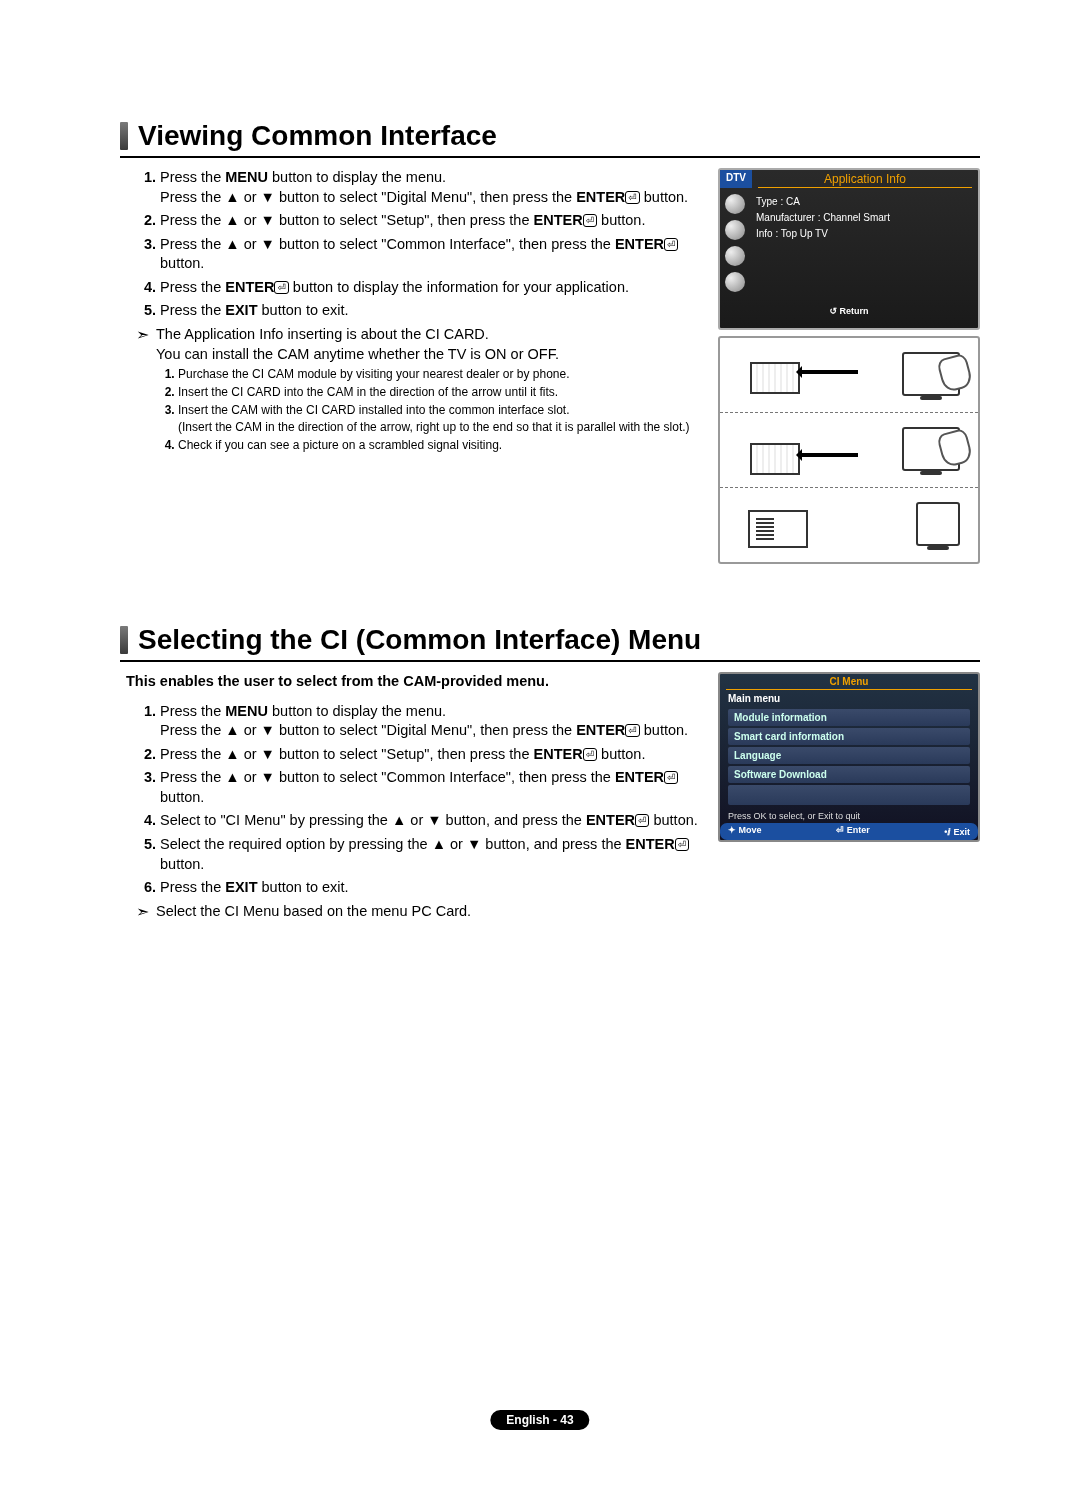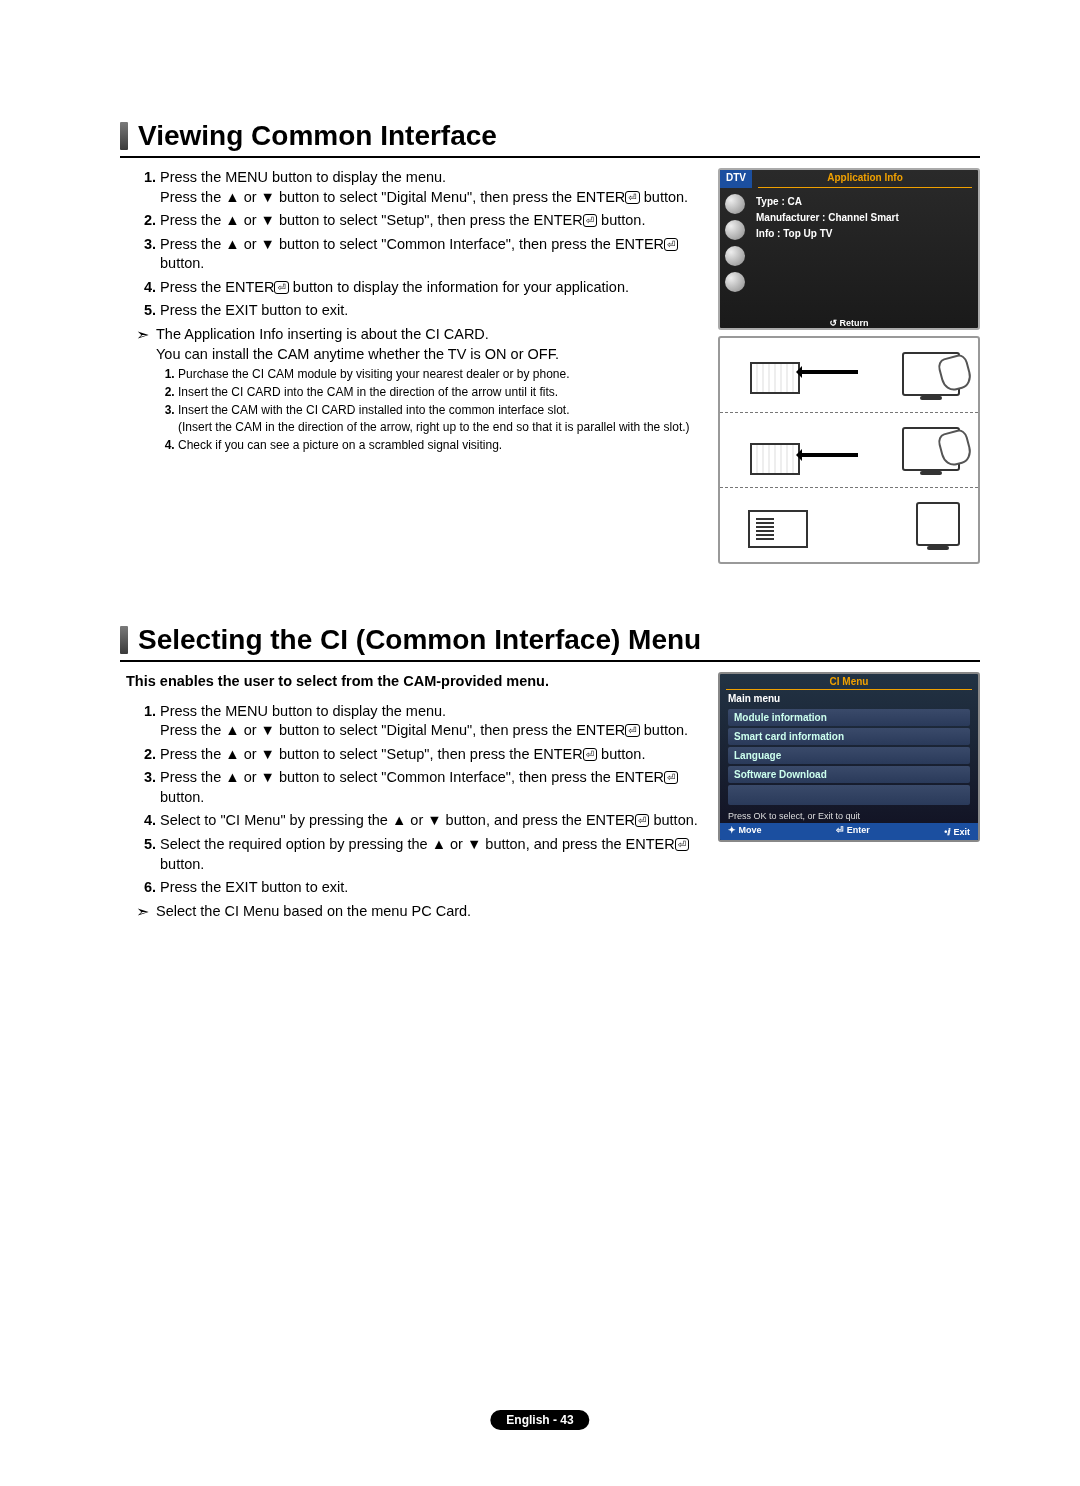--- a/index.html
+++ b/index.html
@@ -92,21 +92,21 @@
   }
   .sub-steps {
     list-style: decimal;
     padding-left: 58px;
     margin: 2px 0 0 0;
     font-size: 12px;
     line-height: 1.35;
   }
   .sub-steps li { font-weight: bold; margin-bottom: 2px; }
   .sub-steps li span { font-weight: normal; }
-  b { font-weight: normal; }
+  b { font-weight: bold; }
 
   
   .dtv-box {
     border: 2px solid #aaa;
     width: 258px;
     height: 158px;
     background: linear-gradient(#2a2a2a,#1a1a1a);
     color:#fff;
     font-size:10px;
     position: relative;
@@ -121,42 +121,42 @@
     background:#1b4fa0;
     color:#fff;
     font-weight:bold;
     padding:2px 6px;
     font-size:10px;
   }
   .dtv-app {
     flex:1;
     text-align:center;
     color:#f0a000;
-    font-weight:bold;
+    font-weight:normal;
     padding-top:2px;
     border-bottom:1px solid #f0a000;
     margin:0 6px;
-    font-size:10px;
+    font-size:12px;
   }
   .dtv-body { display:flex; height:120px; }
   .dtv-icons {
     width:30px;
     display:flex;
     flex-direction:column;
     align-items:center;
     gap:6px;
     padding-top:6px;
   }
   .dtv-icon {
     width:20px;height:20px;border-radius:50%;
     background:radial-gradient(circle at 30% 30%, #eee, #888);
   }
-  .dtv-lines { padding:6px 6px; color:#fff; font-weight:bold; font-size:10px; line-height:1.6;}
+  .dtv-lines { padding:6px 6px; color:#fff; font-weight:normal; font-size:10px; line-height:1.6;}
   .dtv-return {
-    position:absolute; bottom:0; left:50%; transform:translateX(-50%);
+    position:absolute; bottom:12px; left:50%; transform:translateX(-50%);
     color:#fff; font-size:9px; font-weight:bold;
   }
   .dtv-return::before { content:"↺ "; }
 
   
   .diagram-stack {
     border:2px solid #999;
     border-radius:3px;
     margin-top:6px;
     padding:0;
@@ -217,21 +217,21 @@
   }
   .cimenu-item {
     margin:2px 8px; padding:3px 6px;
     background:linear-gradient(#3a4a6a,#2a3a5a);
     border-radius:2px; font-size:10px; font-weight:bold; color:#cfe;
   }
   .cimenu-item.blank { height:14px; }
   .cimenu-prompt { padding:4px 8px 2px; font-size:9px; color:#ddd; }
   .cimenu-footer {
     display:flex; justify-content:space-between;
-    background:#1b4fa0; padding:2px 8px; font-size:9px; font-weight:bold;
+    background:#1b4fa0; padding:2px 8px; font-size:9px; font-weight:bold;border-radius:7px;
   }
   .cimenu-footer span::before { margin-right:3px; }
   .f-move::before { content:"✦"; }
   .f-enter::before { content:"⏎"; }
   .f-exit::before { content:"•ⅈ"; }
 
   .page-footer {
     position:absolute; bottom:56px; left:50%; transform:translateX(-50%);
     background:#000; color:#fff; font-size:12px; font-weight:bold;
     padding:3px 16px; border-radius:10px;

